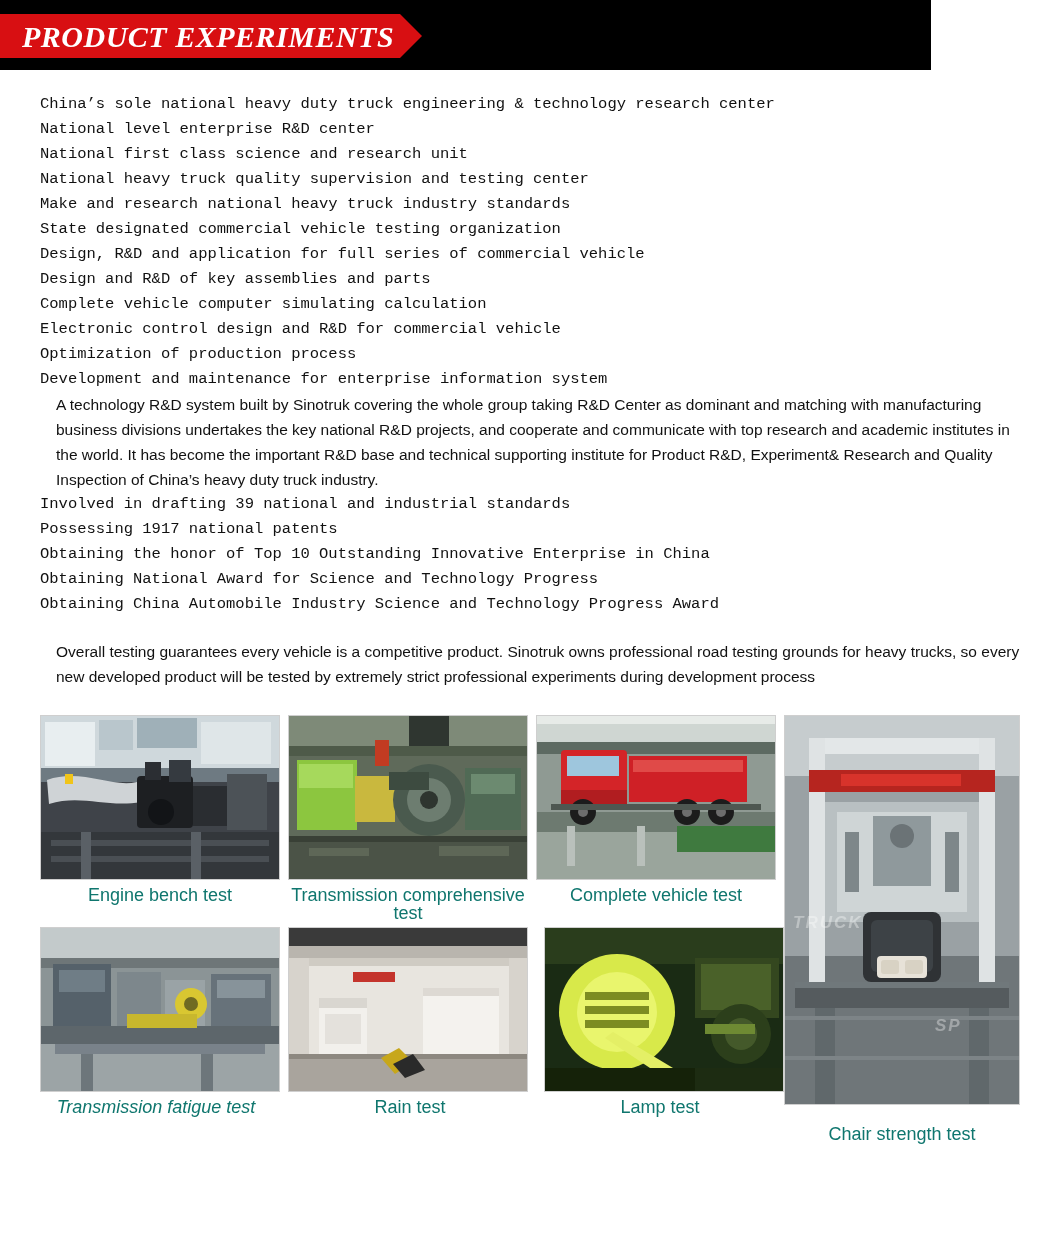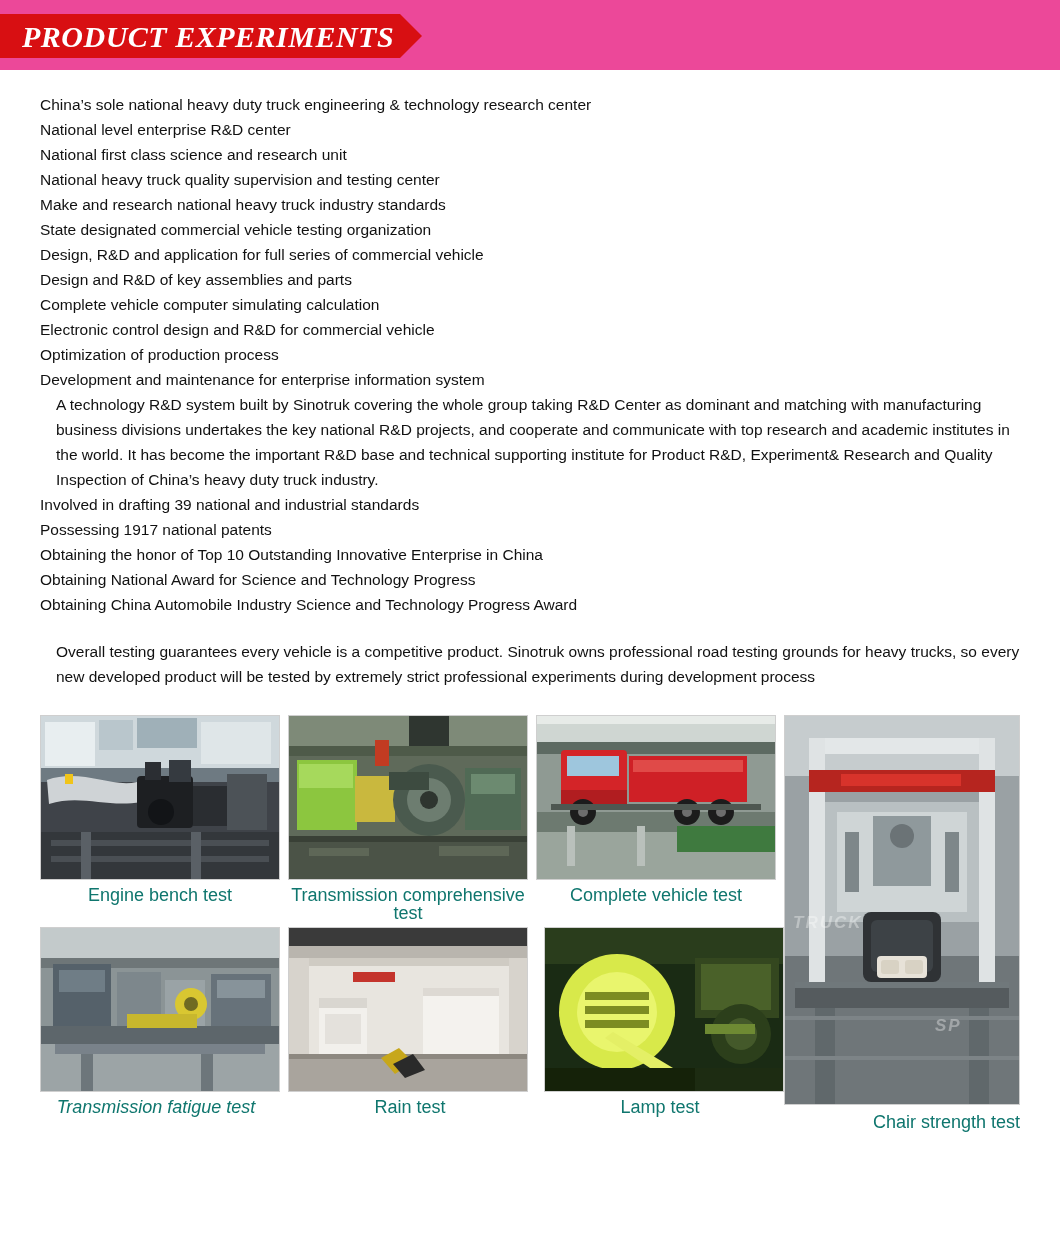--- a/index.html
+++ b/index.html
@@ -12,23 +12,23 @@
     height: 1238px;
     font-family: "Liberation Sans", sans-serif;
     color: #1a1a1a;
     position: relative;
     overflow: hidden;
   }
 
   
   .banner {
     position: relative;
-    width: 1060px;
+    width: 931px;
     height: 70px;
-    background: #ec4899;
+    background: #000000;
     overflow: hidden;
   }
   .banner-red {
     position: absolute;
     left: 0;
     top: 14px;
     width: 400px;
     height: 44px;
     background: #d80f12;
   }
@@ -57,20 +57,21 @@
   }
 
   
   .content {
     padding: 22px 40px 0 40px;
   }
   .bullet-list {
     list-style: none;
     margin: 0;
     padding: 0;
+    font-family: Liberation Mono, monospace;
   }
   .bullet-list li {
     font-size: 15.5px;
     line-height: 25px;
     color: #111;
   }
 
   .section-title {
     font-size: 21px;
     font-weight: bold;
@@ -282,21 +283,21 @@
           <rect x="10" y="266" width="214" height="26" fill="#555b5e"></rect>
           <rect x="10" y="266" width="214" height="6" fill="#70787b"></rect>
           <rect x="30" y="292" width="20" height="96" fill="#60686b"></rect>
           <rect x="184" y="292" width="20" height="96" fill="#60686b"></rect>
           <rect x="0" y="300" width="234" height="4" fill="#7d8487"></rect>
           <rect x="0" y="340" width="234" height="4" fill="#7d8487"></rect>
         </svg>
         <div class="wm" style="left:8px; top:197px;">TRUCK</div>
         <div class="wm" style="left:150px; top:300px;">SP</div>
       </div>
-      <div class="caption" style="padding-top:8px;text-align:right;">Chair strength test</div>
+      <div class="caption" style="padding-top:20px;">Chair strength test</div>
     </div>
 
     <div class="cell" style="left:0px; top:212px; width:232px;font-style:italic;">
       <div class="photo" style="width:240px; height:165px;">
         <svg width="238" height="163" viewBox="0 0 238 163" preserveAspectRatio="none">
           <rect x="0" y="0" width="238" height="163" fill="#8b9496"></rect>
           <rect x="0" y="0" width="238" height="30" fill="#c3cacb"></rect>
           <rect x="0" y="30" width="238" height="10" fill="#6e7678"></rect>
           <rect x="12" y="36" width="58" height="62" fill="#55616a"></rect>
           <rect x="18" y="42" width="46" height="22" fill="#6f7d86"></rect>

